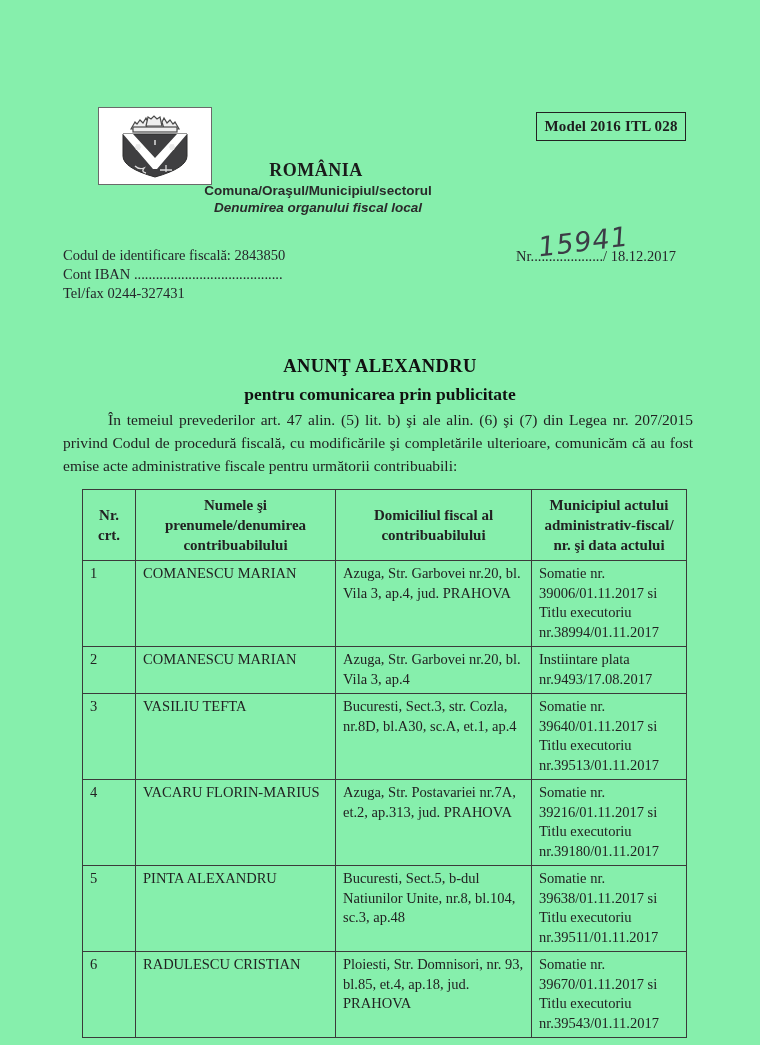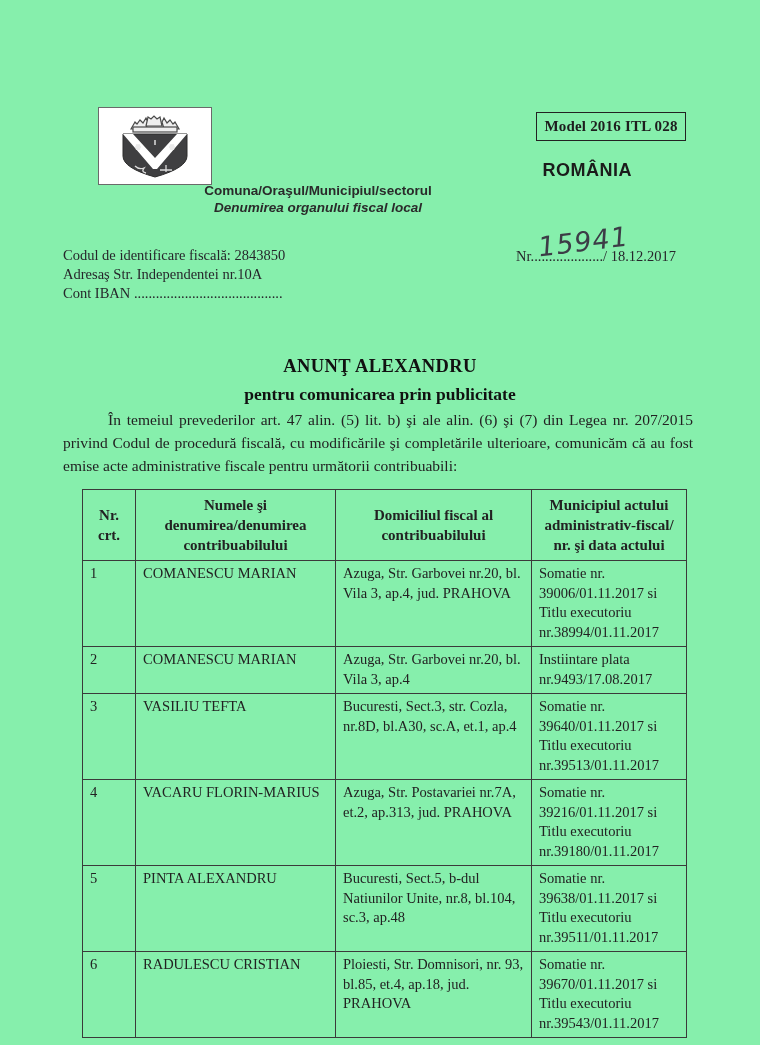--- a/index.html
+++ b/index.html
@@ -19,22 +19,22 @@
     border:1.5px solid #6a6a6a;background:#fff;
     display:flex;align-items:center;justify-content:center;
   }
   .model-box{
     position:absolute;left:536px;top:112px;width:148px;height:27px;
     border:1.5px solid #222;
     display:flex;align-items:center;justify-content:center;
     font-weight:bold;font-size:15px;letter-spacing:.2px;
   }
   .country{
-    position:absolute;left:0;top:160px;width:632px;text-align:right;
-    font-family:Liberation Sans, sans-serif;
+    position:absolute;left:0;top:160px;width:632px;text-align:center;
+    font-family:Liberation Serif, serif;
     font-weight:bold;font-size:18px;letter-spacing:.5px;color:#1b1b1b;
   }
   .org{
     position:absolute;left:0;width:636px;text-align:center;
     font-family:"Liberation Sans","DejaVu Sans",sans-serif;
     font-weight:bold;font-size:13.5px;color:#2a2a2a;
   }
   .org.l1{top:183px;}
   .org.l2{top:200px;font-style:italic;}
   
@@ -114,22 +114,22 @@
   <div class="model-box">
     <span>Model 2016 ITL 028</span>
   </div>
 
   <div class="country">ROMÂNIA</div>
   <div class="org l1">Comuna/Oraşul/Municipiul/sectorul</div>
   <div class="org l2">Denumirea organului fiscal local</div>
 
   <div class="letterhead" id="letterhead-lines">
       <div>Codul de identificare fiscală: 2843850</div>
-      <div>Adresaş Str. Independentei nr.10A</div>
       <div>Cont IBAN .........................................</div>
+      <div>Tel/fax 0244-327431</div>
     </div>
 
   <div class="regline">
     <span class="handwritten">15941</span><span>Nr..................../</span><span> 18.12.2017</span>
   </div>
 
   <div class="doc-title t1">ANUNŢ ALEXANDRU</div>
   <div class="doc-title t2">pentru comunicarea prin publicitate</div>
 
   <div class="intro"><span class="indent"></span><span>În temeiul prevederilor art. 47 alin. (5) lit. b) şi ale alin. (6) şi (7) din Legea nr. 207/2015 privind Codul de procedură fiscală, cu modificările şi completările ulterioare, comunicăm că au fost emise acte administrative fiscale pentru următorii contribuabili:</span></div>
@@ -139,21 +139,21 @@
         <col class="c1">
         <col class="c2">
         <col class="c3">
         <col class="c4">
       </colgroup>
     <thead id="table-head">
         <tr>
           <th>Nr.
 crt.</th>
           <th>Numele şi
-denumirea/denumirea
+prenumele/denumirea
 contribuabilului</th>
           <th>Domiciliul fiscal al
 contribuabilului</th>
           <th>Municipiul actului
 administrativ-fiscal/
 nr. şi data actului</th>
         </tr>
       </thead>
     <tbody id="table-body">
         <tr>

